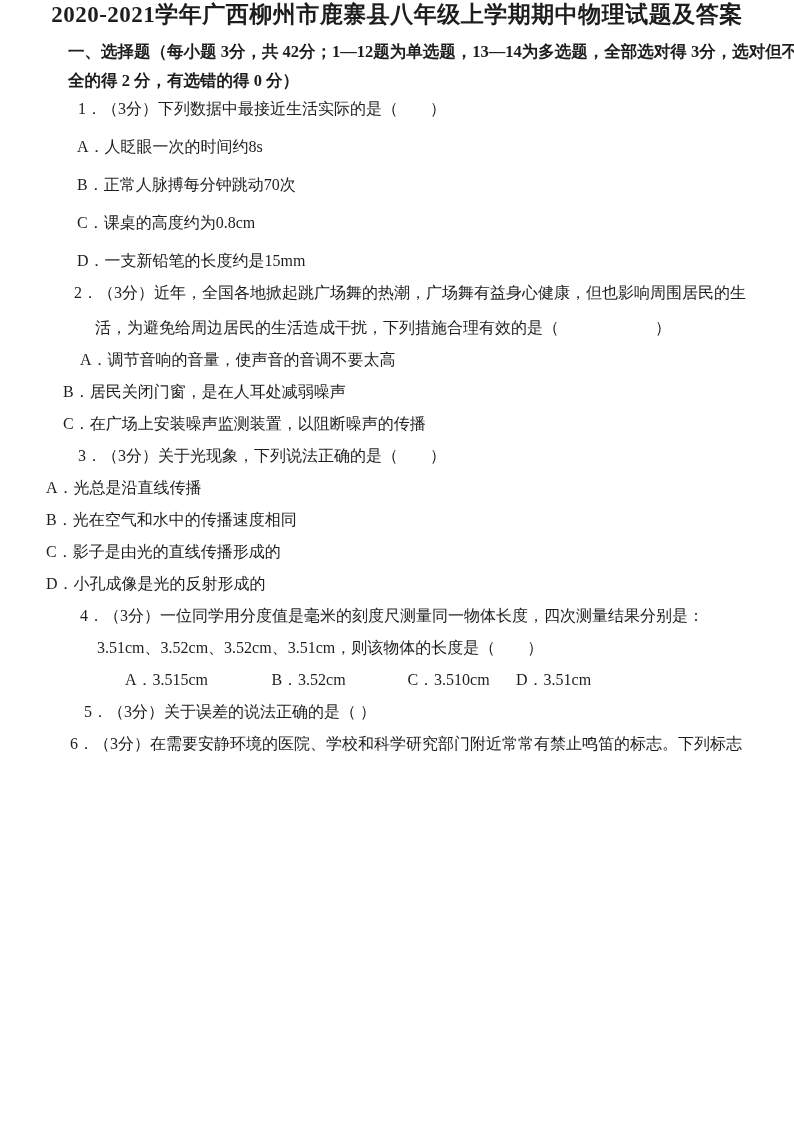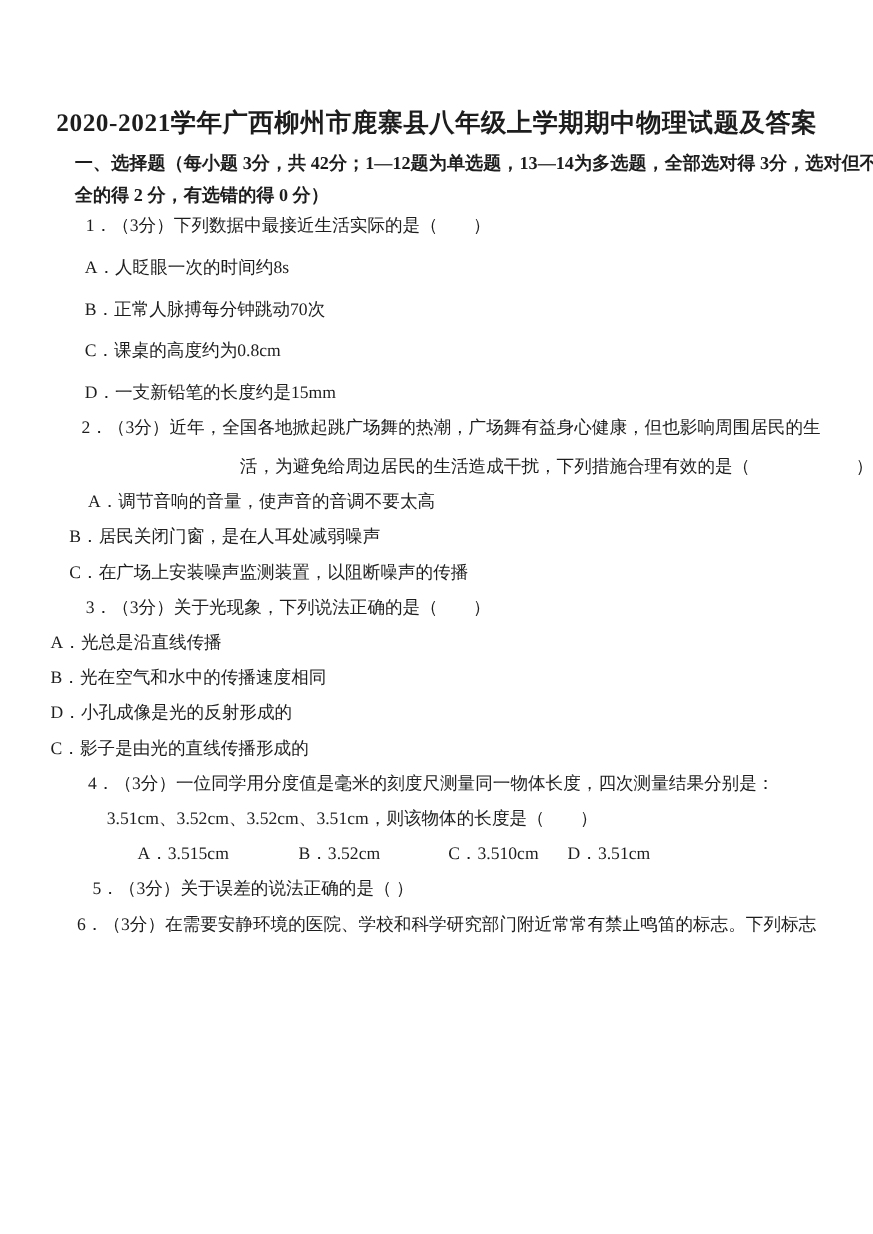--- a/index.html
+++ b/index.html
@@ -7,21 +7,20 @@
     position: relative;
     width: 794px;
     height: 1122px;
     background: #ffffff;
     overflow: hidden;
     font-family: "Liberation Serif", "DejaVu Serif", serif;
     color: #1d1d1d;
   }
   .title {
     margin: 0;
-    padding-top: 97px;
     text-align: center;
     font-size: 23px;
     font-weight: bold;
     line-height: 30px;
     letter-spacing: 0.5px;
   }
   .section-head {
     margin: 7px 0 4px 68px;
     width: 668px;
     font-weight: bold;
@@ -37,21 +36,21 @@
     margin: 0 0 12px 78px;
     white-space: nowrap;
   }
   
   .q1 .line { margin-bottom: 18px; }
   .q1 .opt  { margin-left: 77px; }
   .q1 .opt.o4 { margin-bottom: 12px; }
   
   .q2 .stem { margin-left: 74px; }
   .q2 .stem.s1 { margin-bottom: 15px; }
-  .q2 .stem.s2 { margin-left: 95px; text-align: right; }
+  .q2 .stem.s2 { margin-left: 95px; }
   .q2 .opt { margin-left: 63px; }
   .q2 .opt.o1 { margin-left: 80px; }
   
   .q3 .opt { margin-left: 46px; }
   
   .q4 .stem { margin-left: 80px; }
   .q4 .stem.s2 { margin-left: 97px; }
   .q4 .opts { display: flex; margin: 0 0 12px 97px; }
   .q4 .opts .opt { margin: 0; text-align: center; }
   .q4 .opts .opt.o1 { width: 139px; }
@@ -99,22 +98,22 @@
           <div class="line opt o1">A．调节音响的音量，使声音的音调不要太高</div>
           <div class="line opt o2">B．居民关闭门窗，是在人耳处减弱噪声</div>
           <div class="line opt o3">C．在广场上安装噪声监测装置，以阻断噪声的传播</div>
         </div>
       </div>
       <div class="question q3">
         <div class="line stem s1">3．（3分）关于光现象，下列说法正确的是（　　）</div>
         <div class="opts">
           <div class="line opt o1">A．光总是沿直线传播</div>
           <div class="line opt o2">B．光在空气和水中的传播速度相同</div>
+          <div class="line opt o3">C．影子是由光的直线传播形成的</div>
           <div class="line opt o4">D．小孔成像是光的反射形成的</div>
-          <div class="line opt o3">C．影子是由光的直线传播形成的</div>
         </div>
       </div>
       <div class="question q4">
         <div class="line stem s1">4．（3分）一位同学用分度值是毫米的刻度尺测量同一物体长度，四次测量结果分别是：</div>
         <div class="line stem s2">3.51cm、3.52cm、3.52cm、3.51cm，则该物体的长度是（　　）</div>
         <div class="opts">
           <div class="line opt o1">A．3.515cm</div>
           <div class="line opt o2">B．3.52cm</div>
           <div class="line opt o3">C．3.510cm</div>
           <div class="line opt o4">D．3.51cm</div>

